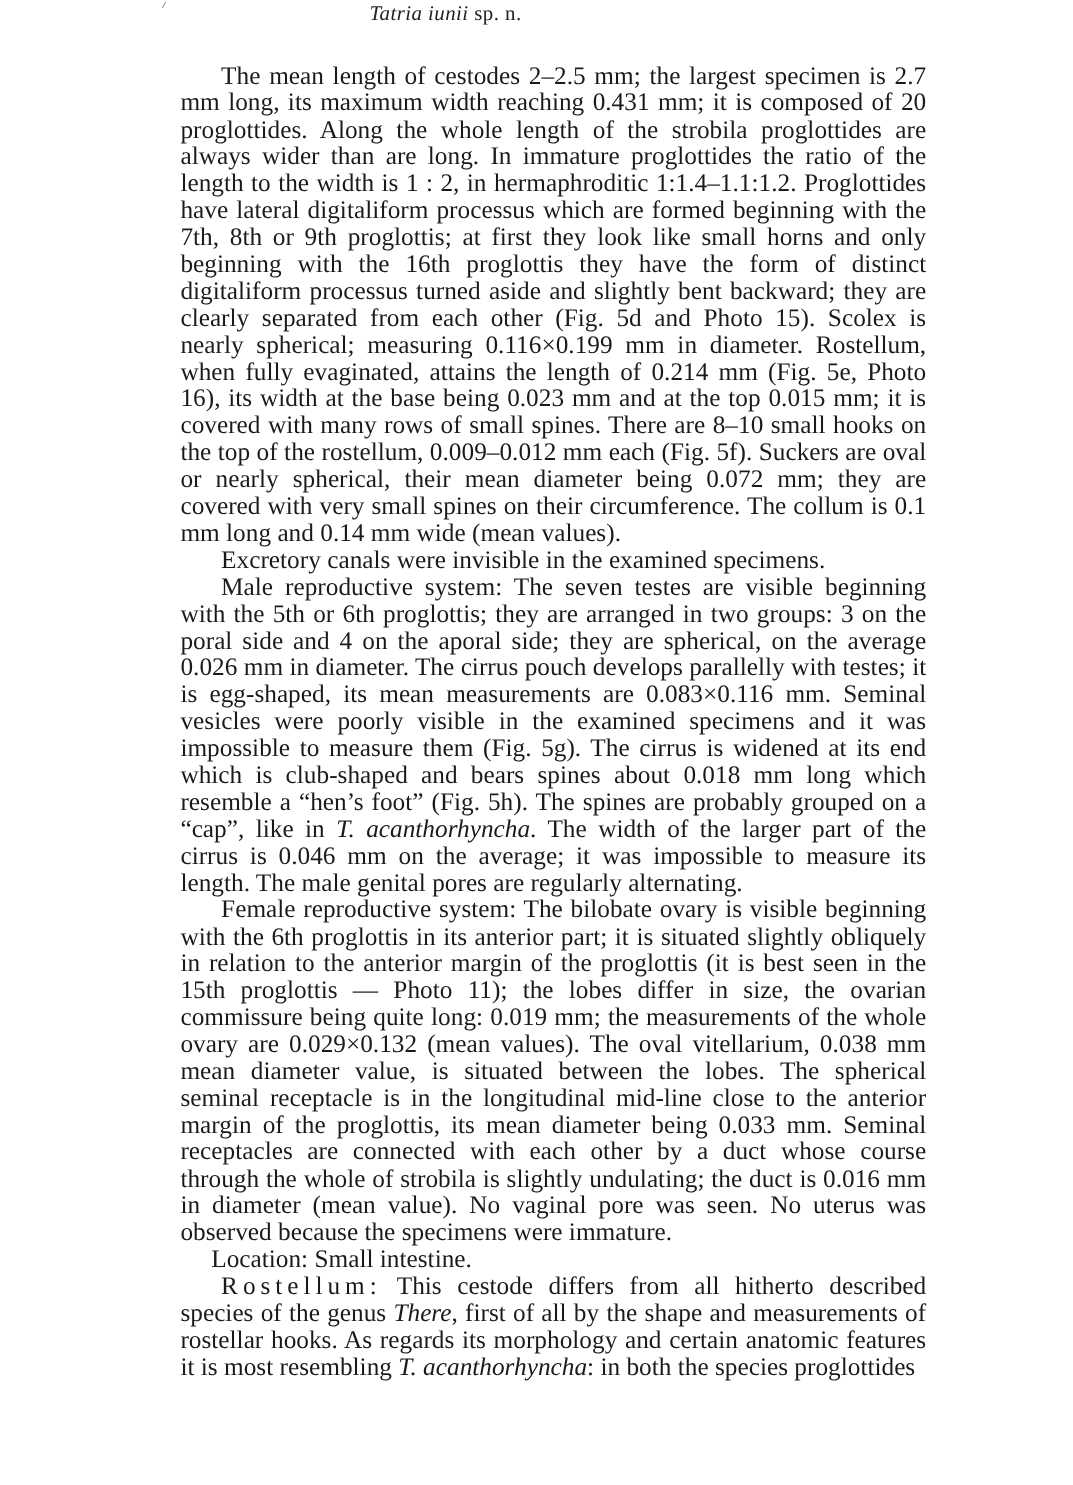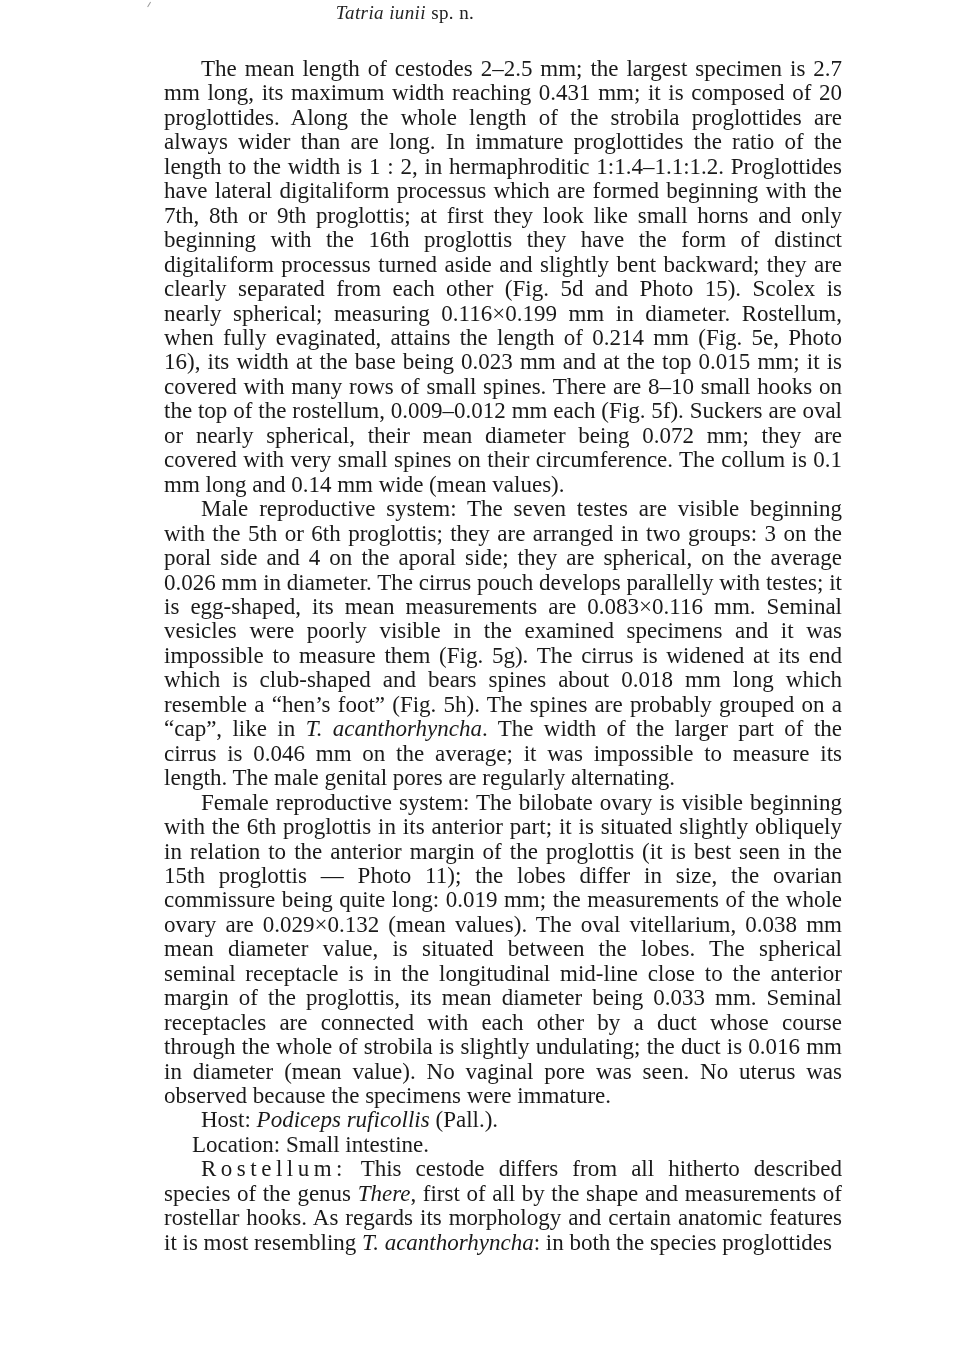--- a/index.html
+++ b/index.html
@@ -59,18 +59,18 @@
 
 <div class="corner-mark"></div>
 
 <div class="running-head">
   <i>Tatria iunii</i>
   <span>sp. n.</span>
 </div>
 
 <div class="body-text">
   <p>The mean length of cestodes 2–2.5 mm; the largest specimen is 2.7 mm long, its maximum width reaching 0.431 mm; it is composed of 20 proglottides. Along the whole length of the strobila proglottides are always wider than are long. In immature proglottides the ratio of the length to the width is 1 : 2, in hermaphroditic 1:1.4–1.1:1.2. Proglottides have lateral digitaliform processus which are formed beginning with the 7th, 8th or 9th proglottis; at first they look like small horns and only beginning with the 16th proglottis they have the form of distinct digitaliform processus turned aside and slightly bent backward; they are clearly separated from each other (Fig. 5d and Photo 15). Scolex is nearly spherical; measuring 0.116×0.199 mm in diameter. Rostellum, when fully evaginated, attains the length of 0.214 mm (Fig. 5e, Photo 16), its width at the base being 0.023 mm and at the top 0.015 mm; it is covered with many rows of small spines. There are 8–10 small hooks on the top of the rostellum, 0.009–0.012 mm each (Fig. 5f). Suckers are oval or nearly spherical, their mean diameter being 0.072 mm; they are covered with very small spines on their circumference. The collum is 0.1 mm long and 0.14 mm wide (mean values).</p>
+  <p>Excretory canals were invisible in the examined specimens.</p>
   <p><span>Male reproductive system: The seven testes are visible beginning with the 5th or 6th proglottis; they are arranged in two groups: 3 on the poral side and 4 on the aporal side; they are spherical, on the average 0.026 mm in diameter. The cirrus pouch develops parallelly with testes; it is egg-shaped, its mean measurements are 0.083×0.116 mm. Seminal vesicles were poorly visible in the examined specimens and it was impossible to measure them (Fig. 5g). The cirrus is widened at its end which is club-shaped and bears spines about 0.018 mm long which resemble a “hen’s foot” (Fig. 5h). The spines are probably grouped on a “cap”, like in </span><i>T. acanthorhyncha</i><span>. The width of the larger part of the cirrus is 0.046 mm on the average; it was impossible to measure its length. The male genital pores are regularly alternating.</span></p>
   <p>Female reproductive system: The bilobate ovary is visible beginning with the 6th proglottis in its anterior part; it is situated slightly obliquely in relation to the anterior margin of the proglottis (it is best seen in the 15th proglottis — Photo 11); the lobes differ in size, the ovarian commissure being quite long: 0.019 mm; the measurements of the whole ovary are 0.029×0.132 (mean values). The oval vitellarium, 0.038 mm mean diameter value, is situated between the lobes. The spherical seminal receptacle is in the longitudinal mid-line close to the anterior margin of the proglottis, its mean diameter being 0.033 mm. Seminal receptacles are connected with each other by a duct whose course through the whole of strobila is slightly undulating; the duct is 0.016 mm in diameter (mean value). No vaginal pore was seen. No uterus was observed because the specimens were immature.</p>
-  <p class="meta"><span>Host: </span><i>Podiceps ruficollis</i><span> (Pall.).</span></p>
   <p class="meta2">Location: Small intestine.</p>
   <p><span class="spaced">Rostellum:</span><span> This cestode differs from all hitherto described species of the genus </span><i>There</i><span>, first of all by the shape and measurements of rostellar hooks. As regards its morphology and certain anatomic features it is most resembling </span><i>T. acanthorhyncha</i><span>: in both the species proglottides</span></p>
 </div>
 
 </body></html>

